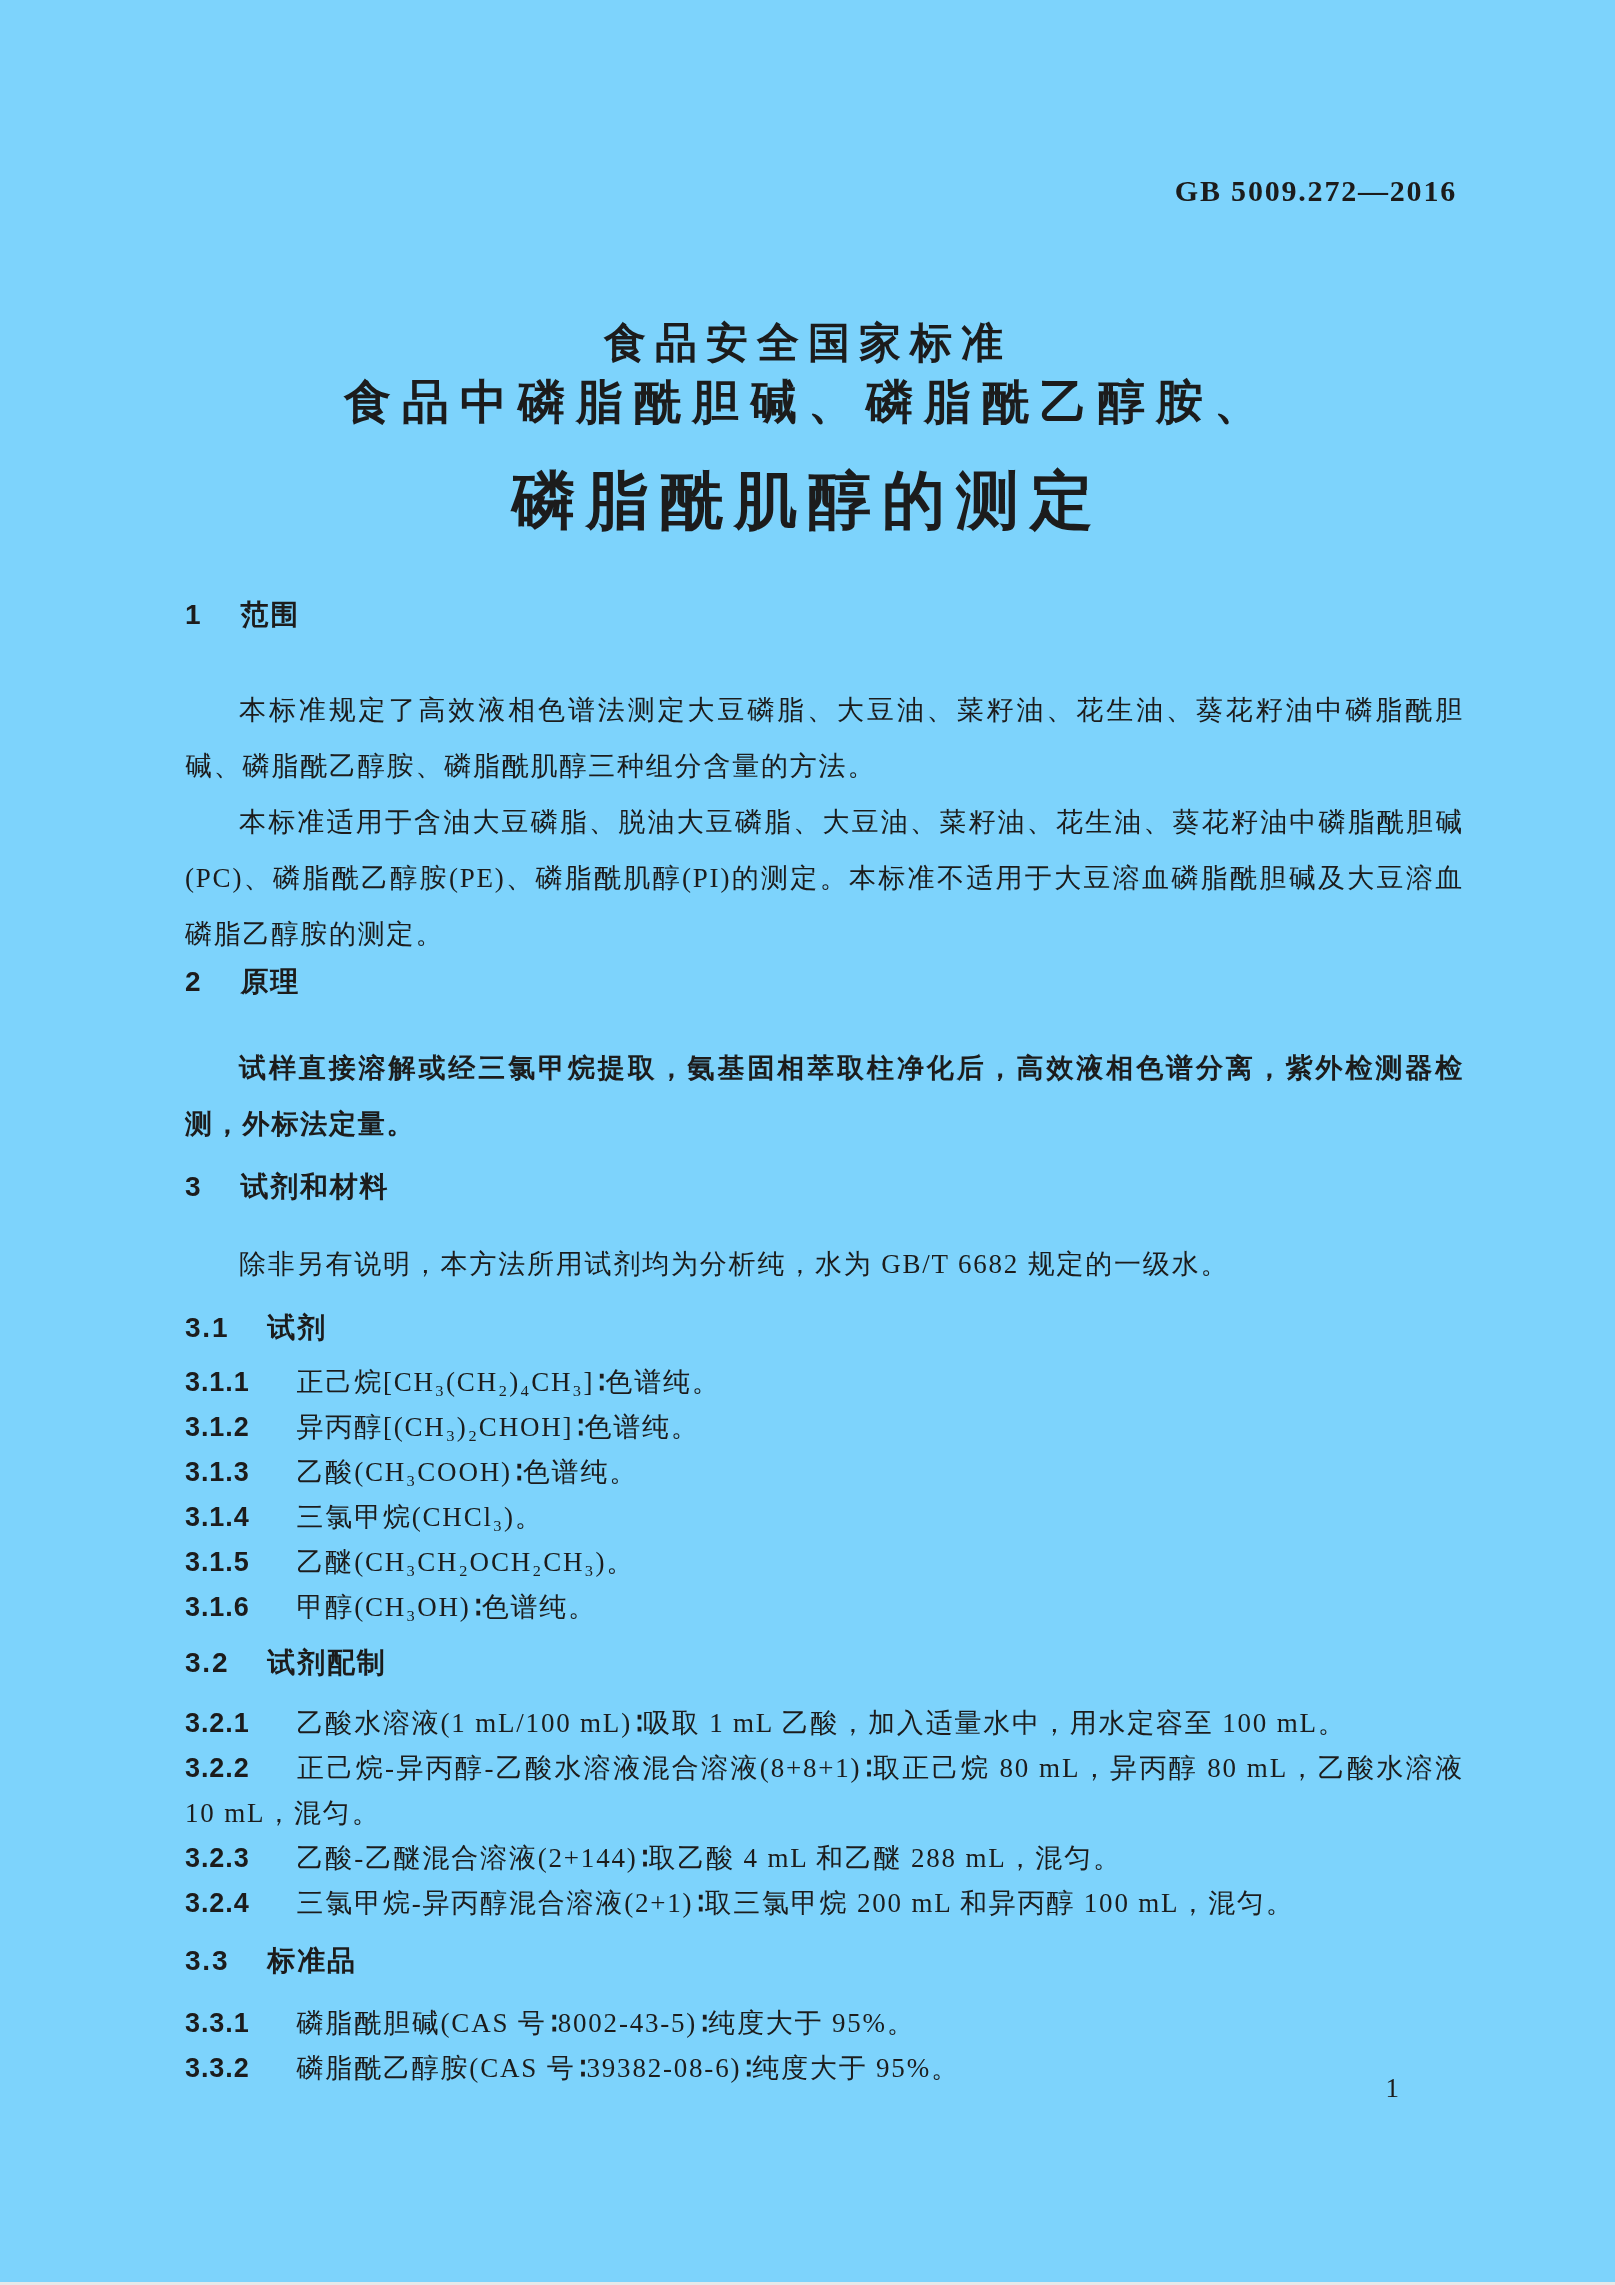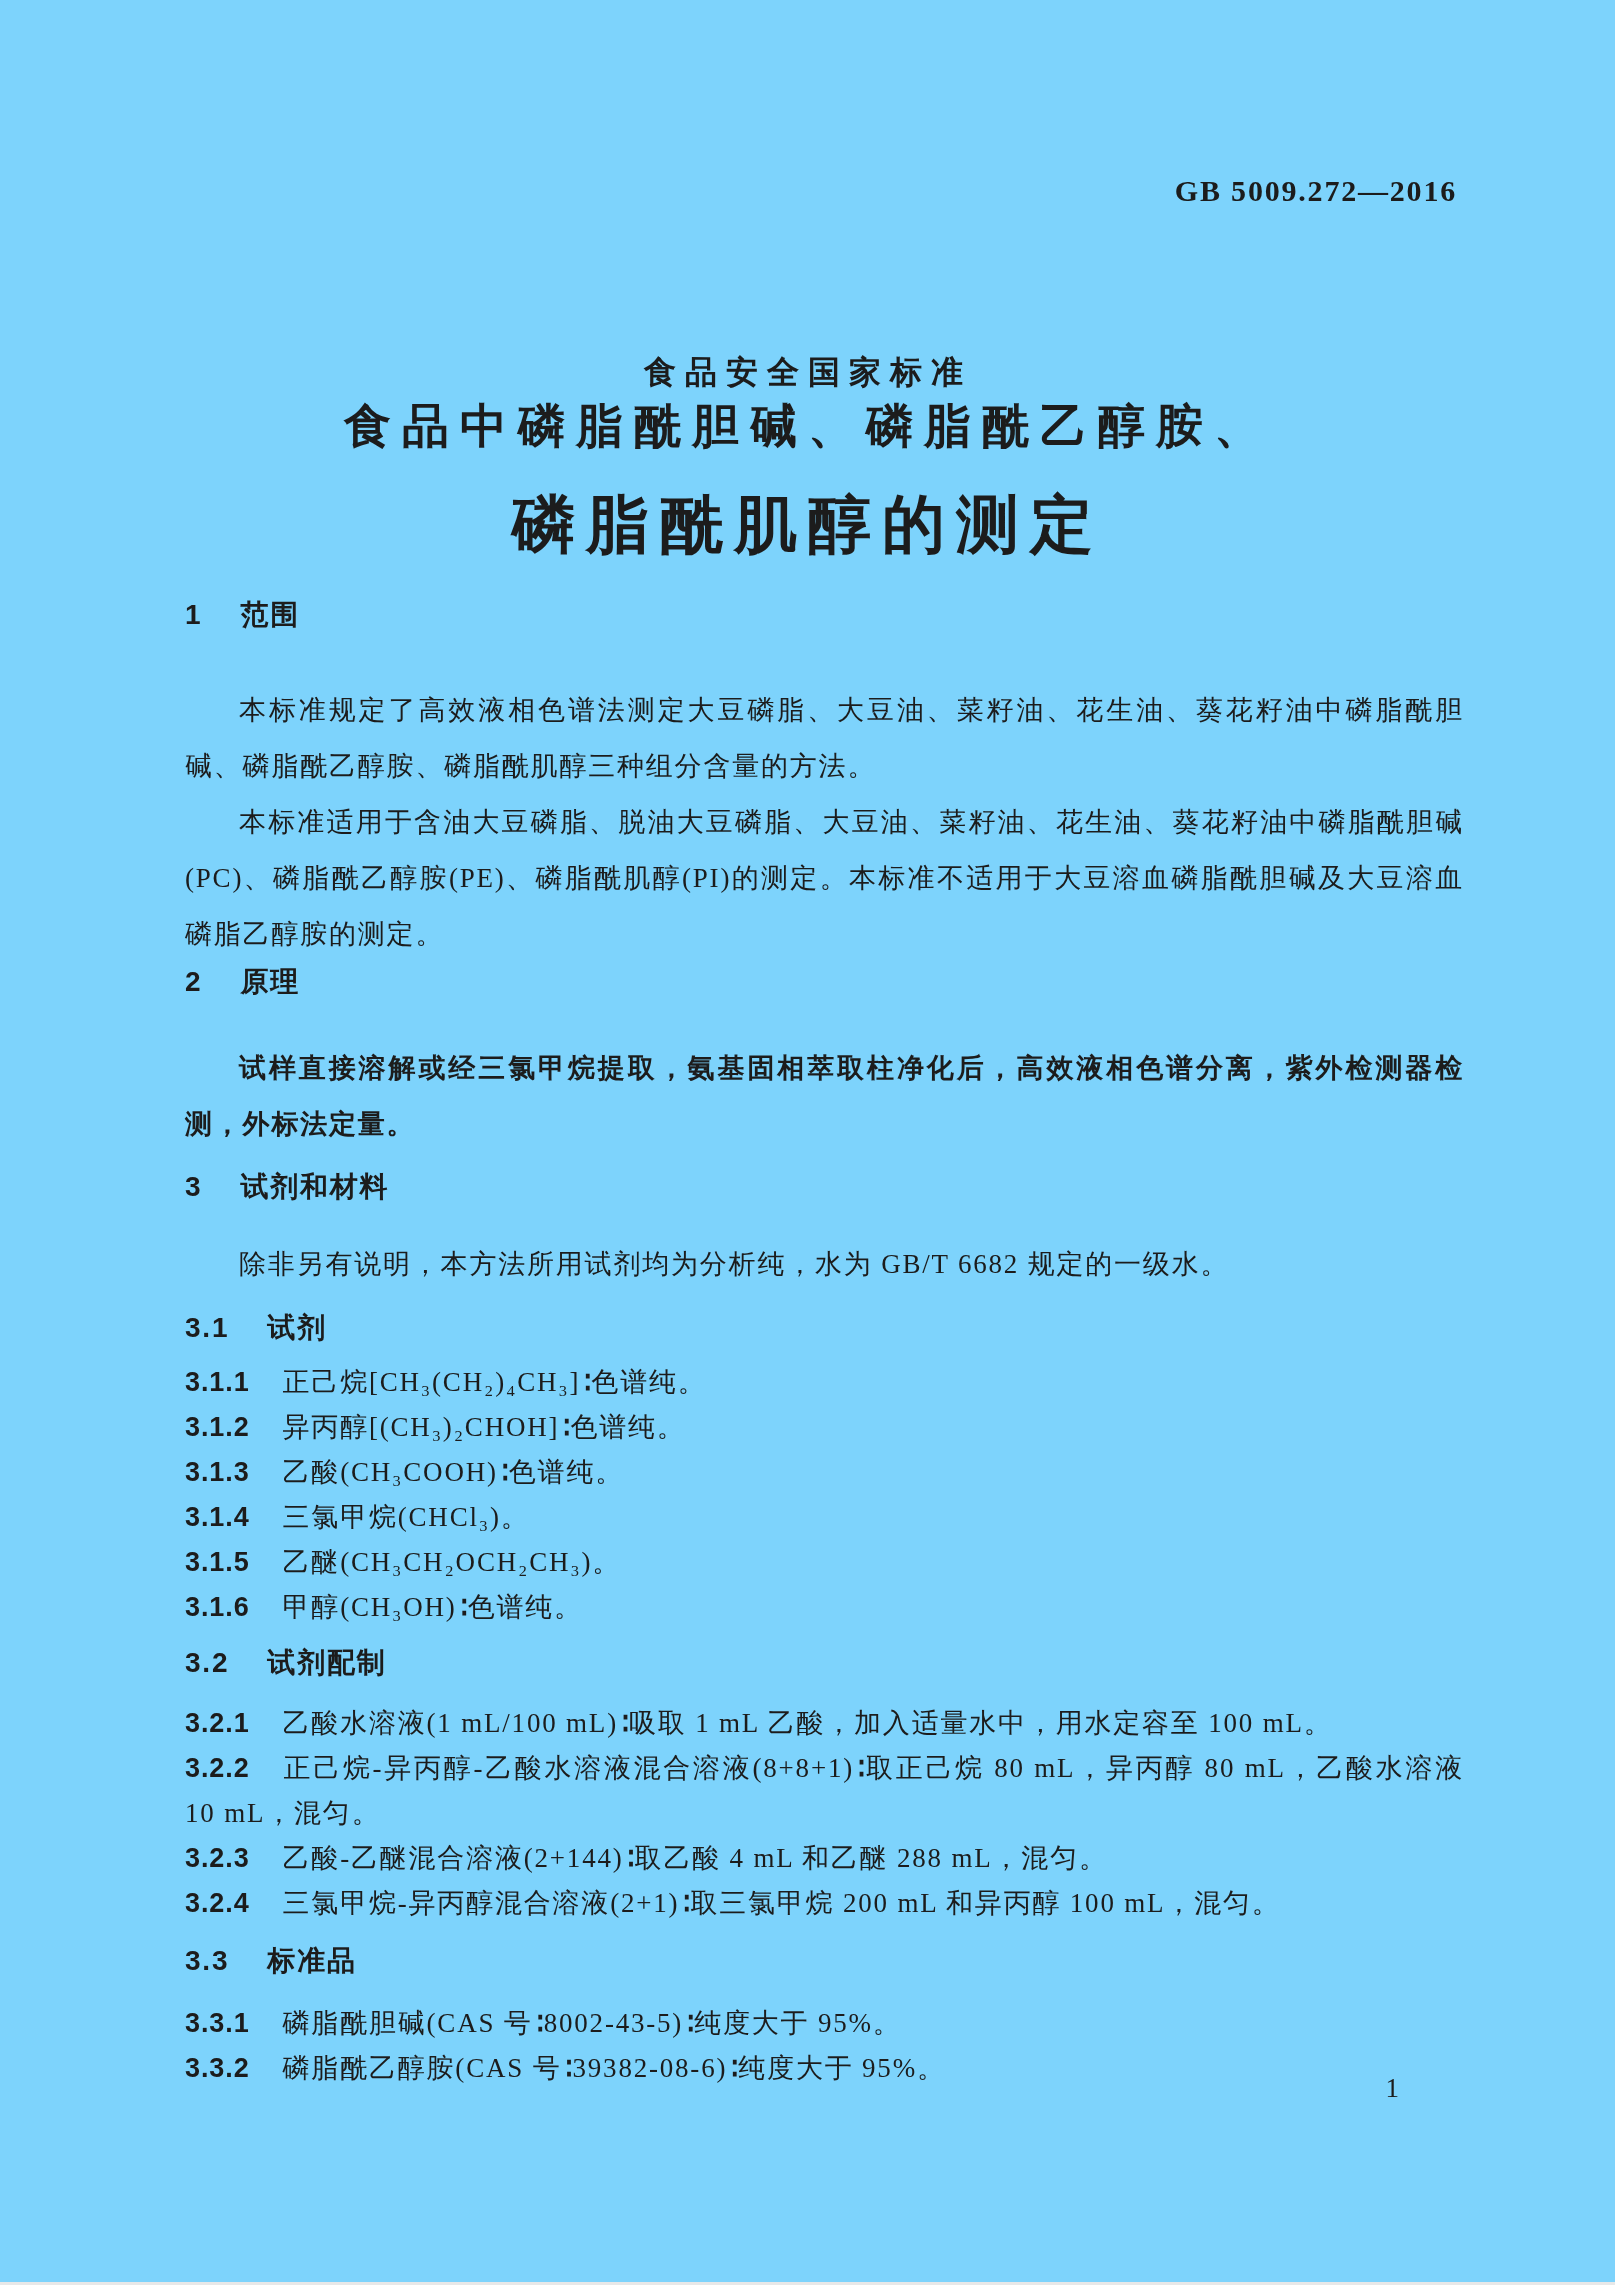--- a/index.html
+++ b/index.html
@@ -18,21 +18,21 @@
     font-size:30px;font-weight:700;letter-spacing:1.8px;
     font-family:"Liberation Serif","DejaVu Serif",serif;
   }
   
   .title-block{
     position:absolute;top:315px;left:0;right:0;
     text-align:center;
     font-family:"Liberation Sans","DejaVu Sans",sans-serif;
     font-weight:700;
   }
-  .title-line1{font-size:32px;letter-spacing:9px;margin-top:36px;}
+  .title-line1{font-size:42px;letter-spacing:9px;}
   .title-line2{font-size:47px;letter-spacing:11px;}
   .title-line3{font-size:63px;letter-spacing:11px;margin-top:23.5px;}
   
   .content{
     position:absolute;top:586px;left:185px;right:152px;
     font-size:27px;letter-spacing:1.8px;
   }
   .content h2,.content h3{
     font-family:"Liberation Sans","DejaVu Sans",sans-serif;
     font-weight:700;
@@ -46,21 +46,21 @@
     text-indent:2em;
     text-align:justify;
   }
   .clause{
     line-height:45px;
     text-align:justify;
   }
   .clause-num{
     font-family:"Liberation Sans","DejaVu Sans",sans-serif;
     font-weight:600;
-    display:inline-block;margin-right:33px;
+    display:inline-block;margin-right:47px;
     letter-spacing:0.9px;
   }
   
   #sec1-h{margin-top:9px;}
   #sec1-p1{margin-top:47px;}
   #sec2-h{margin-top:0;}
   #sec2-p1{margin-top:38px;font-weight:bold;}
   #sec3-h{margin-top:14.5px;}
   #sec3-p1{margin-top:29px;}
   #sub31-h{margin-top:16.3px;}

